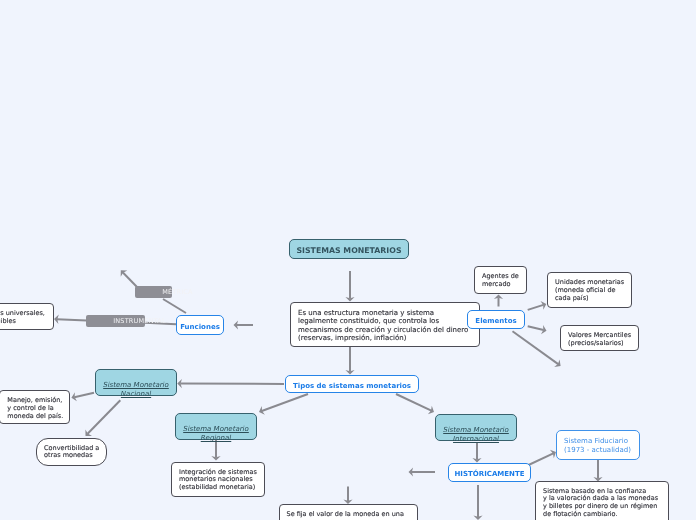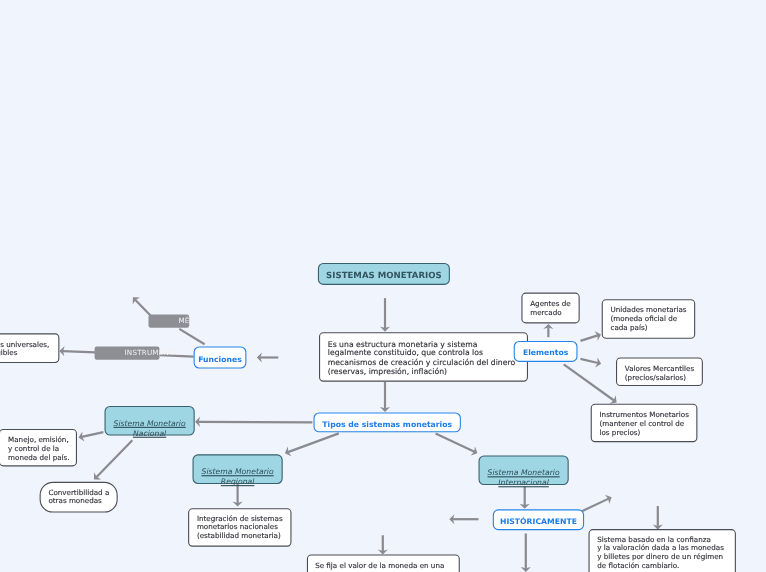--- a/index.html
+++ b/index.html
@@ -129,25 +129,20 @@
   <span class="txt">Unidades monetarias
 (moneda oficial de
 cada país)</span>
 </div>
 
 <div class="node white" style="left:548px;top:325px;width:79px;height:26px;padding:6px 7px 5px;margin-left:12px;">
   <span class="txt">Valores Mercantiles
 (precios/salarios)</span>
 </div>
 
-<div class="node white" style="left:537px;top:367px;width:97px;height:35px;padding:6px 7px 5px;">
-  <span class="txt">Instrumentos Monetarios
-(mantener el control de
-los precios)</span>
-</div>
 
 <div class="node blue" style="left:285px;top:375px;width:134px;height:18px;">
   <span class="txt">Tipos de sistemas monetarios</span>
 </div>
 
 <div class="node teal" style="left:95px;top:369px;width:82px;height:27px;">
   <span class="txt">Sistema Monetario
 Nacional</span>
 </div>
 
@@ -180,20 +175,24 @@
 
 <div class="node blue" style="left:436px;top:463px;width:83px;height:19px;margin-left:12px;">
   <span class="txt">HISTÓRICAMENTE</span>
 </div>
 
 
 <div class="node white" style="left:278.5px;top:504px;width:139.5px;height:34px;padding:5.5px 7px 5px;">
   <span class="txt">Se fija el valor de la moneda en una</span>
 </div>
 
+<div class="node blue thin" style="left:556px;top:430px;width:84px;height:30px;padding:6px 7px 5px;">
+  <span class="txt">Sistema Fiduciario
+(1973 - actualidad)</span>
+</div>
 
 <div class="node white" style="left:535px;top:481px;width:134px;height:43px;padding:5.5px 7px 5px;">
   <span class="txt">Sistema basado en la confianza
 y la valoración dada a las monedas
 y billetes por dinero de un régimen
 de flotación cambiario.</span>
 </div>
 
 </div>
 

